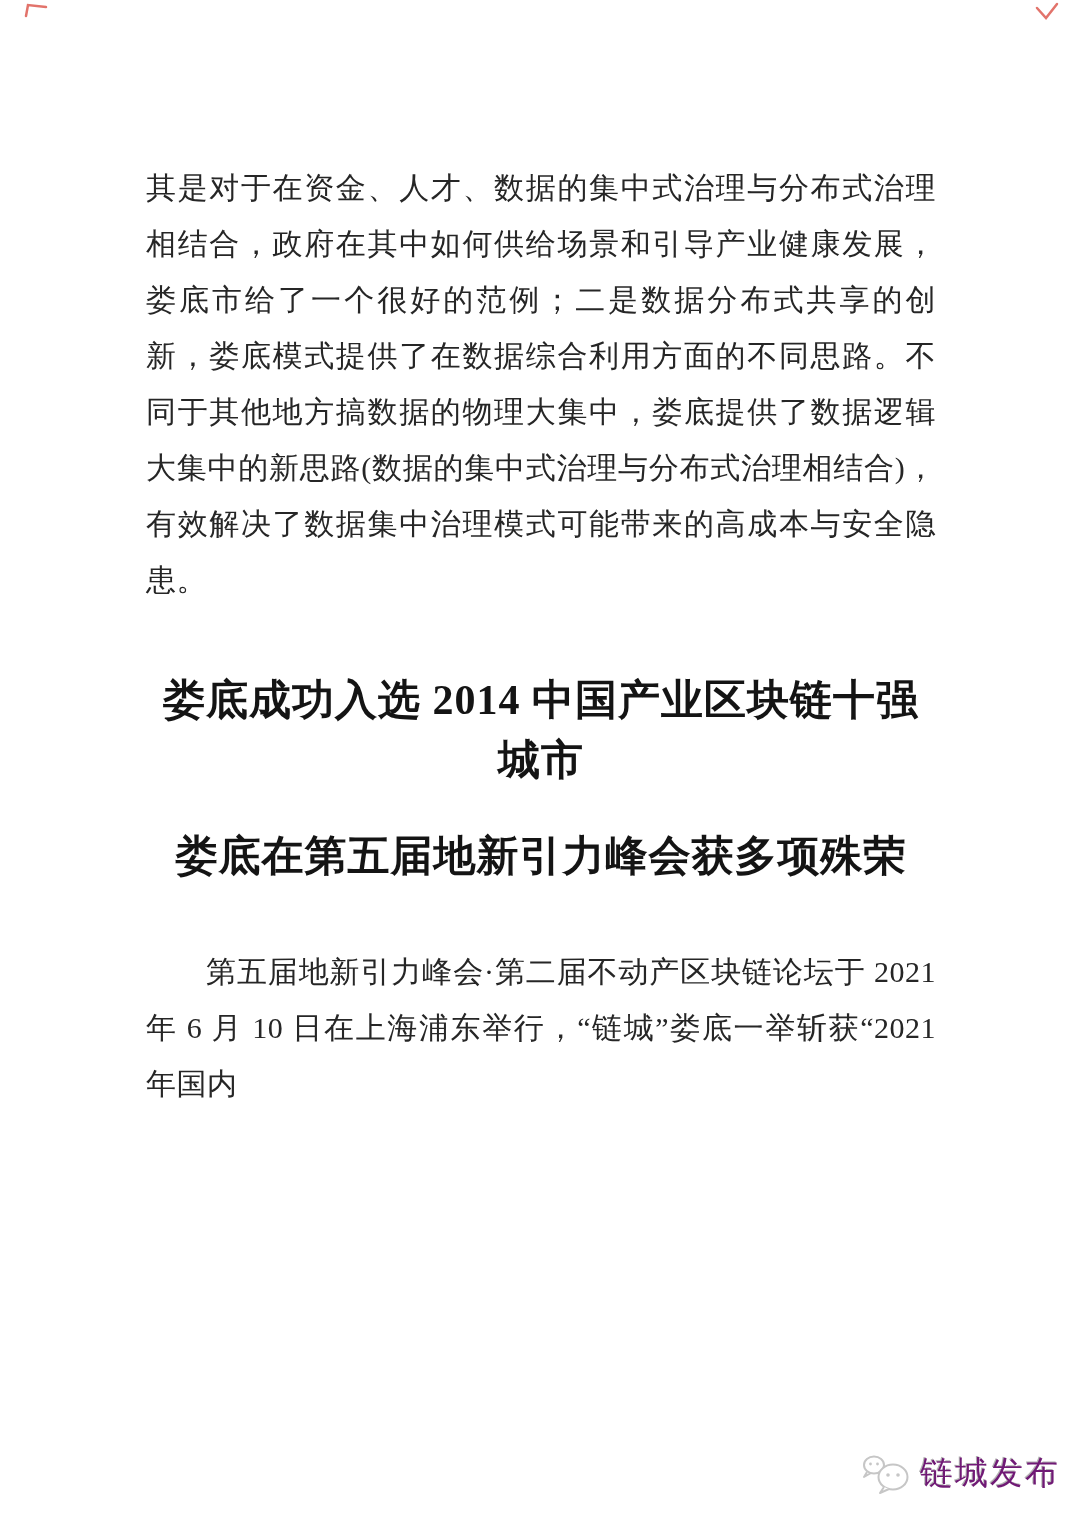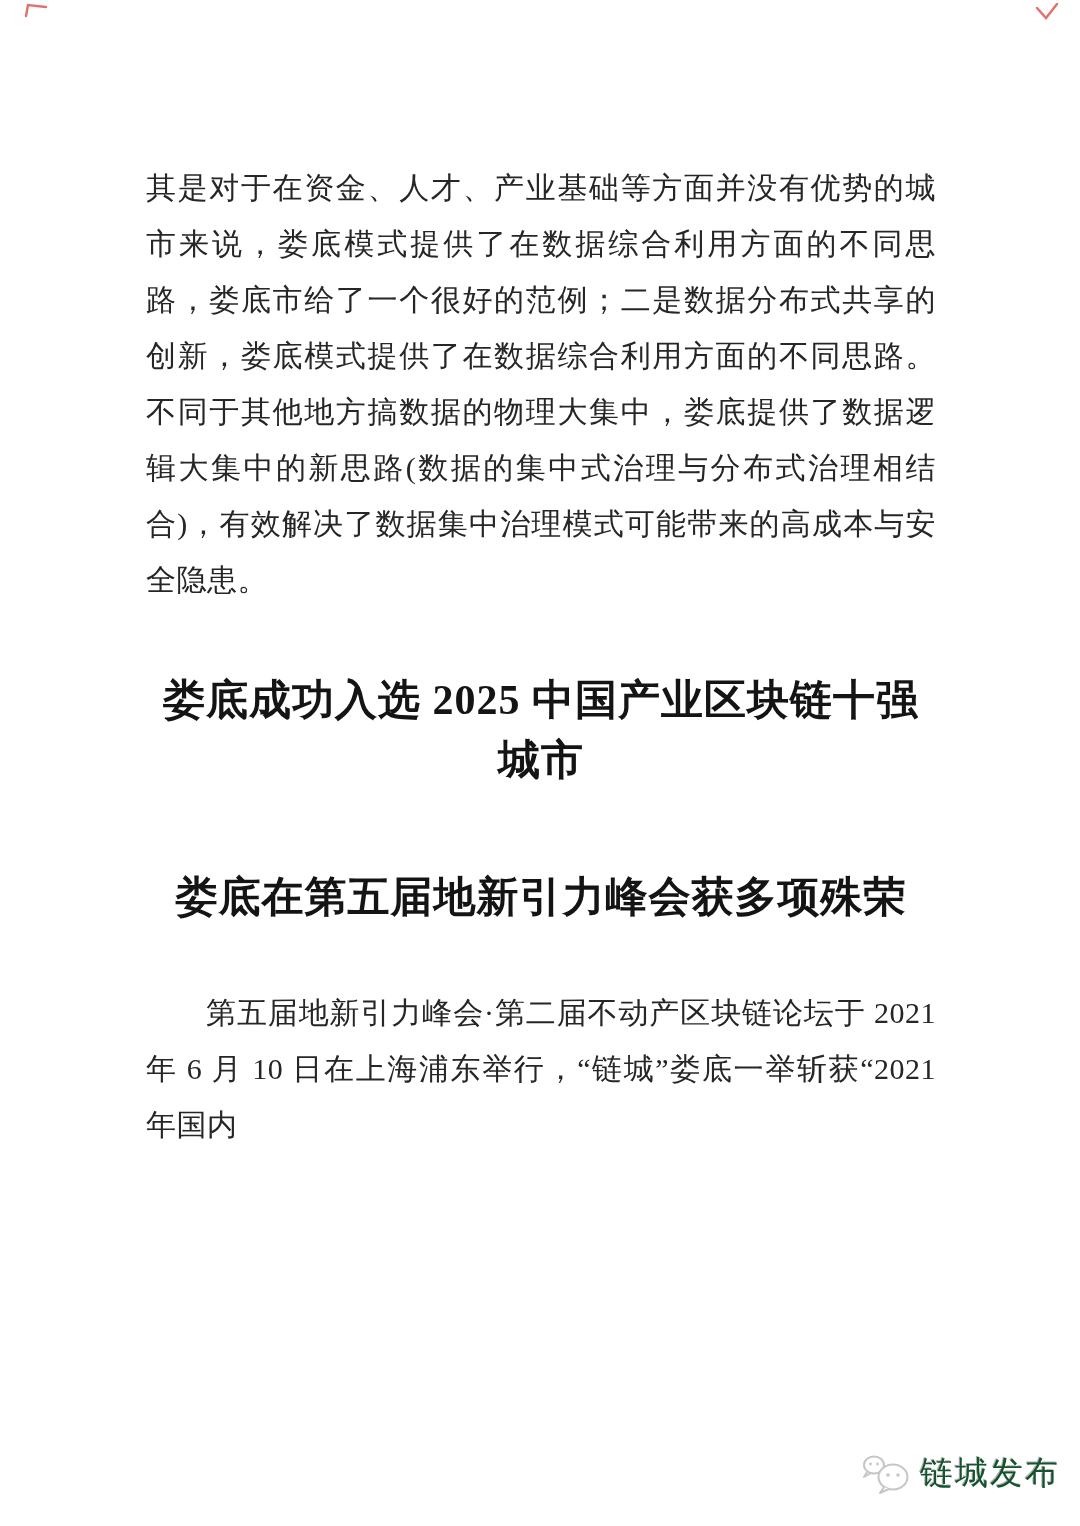--- a/index.html
+++ b/index.html
@@ -30,30 +30,30 @@
     font-size:42px;
     line-height:60px;
     font-weight:bold;
     color:#141414;
     text-align:center;
     letter-spacing:1px;
     margin:0;
   }
   #h1{ margin-top:62px; }
   #p2{ margin-top:58px; }
-  #h2{ margin-top:77px; }
+  #h2{ margin-top:36px; }
   #p3{ margin-top:58px; }
   .watermark{
     position:absolute;
     right:20px;
     bottom:30px;
     display:flex;
     align-items:center;
     gap:6px;
-    color:#14532d;
+    color:#701a75;
     font-size:33px;
     letter-spacing:2px;
     text-shadow:1px 1px 0 #ffffff, -1px -1px 0 #b3b3b3;
     font-family:"Liberation Sans","DejaVu Sans",sans-serif;
   }
   .watermark svg{ display:block; }
   .corner-mark{
     position:absolute;
     opacity:0.75;
   }
@@ -65,23 +65,23 @@
 
 <svg class="corner-mark left" width="26" height="18" viewBox="0 0 26 18">
   <path d="M2 14 L4 3 L22 5" fill="none" stroke="#d9453a" stroke-width="2.5" stroke-linecap="round"></path>
 </svg>
 <svg class="corner-mark right" width="26" height="20" viewBox="0 0 26 20">
   <path d="M3 6 L12 16 L23 2" fill="none" stroke="#d9453a" stroke-width="2.5" stroke-linecap="round"></path>
 </svg>
 
 <div class="content">
 
-  <p id="p1" class="para">其是对于在资金、人才、产业基础等方面并没有优势的城市来说，娄底模式提供了在数据综合利用方面的不同思路，娄底市给了一个很好的范例；二是数据分布式共享的创新，娄底模式提供了在数据综合利用方面的不同思路。不同于其他地方搞数据的物理大集中，娄底提供了数据逻辑大集中的新思路(数据的集中式治理与分布式治理相结合)，有效解决了数据集中治理模式可能带来的高成本与安全隐患。</p>
+  <p id="p1" class="para">其是对于在资金、人才、数据的集中式治理与分布式治理相结合，政府在其中如何供给场景和引导产业健康发展，娄底市给了一个很好的范例；二是数据分布式共享的创新，娄底模式提供了在数据综合利用方面的不同思路。不同于其他地方搞数据的物理大集中，娄底提供了数据逻辑大集中的新思路(数据的集中式治理与分布式治理相结合)，有效解决了数据集中治理模式可能带来的高成本与安全隐患。</p>
 
-  <h2 id="h1" class="sec-heading">娄底成功入选 2025 中国产业区块链十强城市</h2>
+  <h2 id="h1" class="sec-heading">娄底成功入选 2014 中国产业区块链十强城市</h2>
 
 
   <h2 id="h2" class="sec-heading">娄底在第五届地新引力峰会获多项殊荣</h2>
 
   <p id="p3" class="para indent">第五届地新引力峰会·第二届不动产区块链论坛于 2021 年 6 月 10 日在上海浦东举行，“链城”娄底一举斩获“2021 年国内</p>
 
 </div>
 
 <div class="watermark">
   <span>

